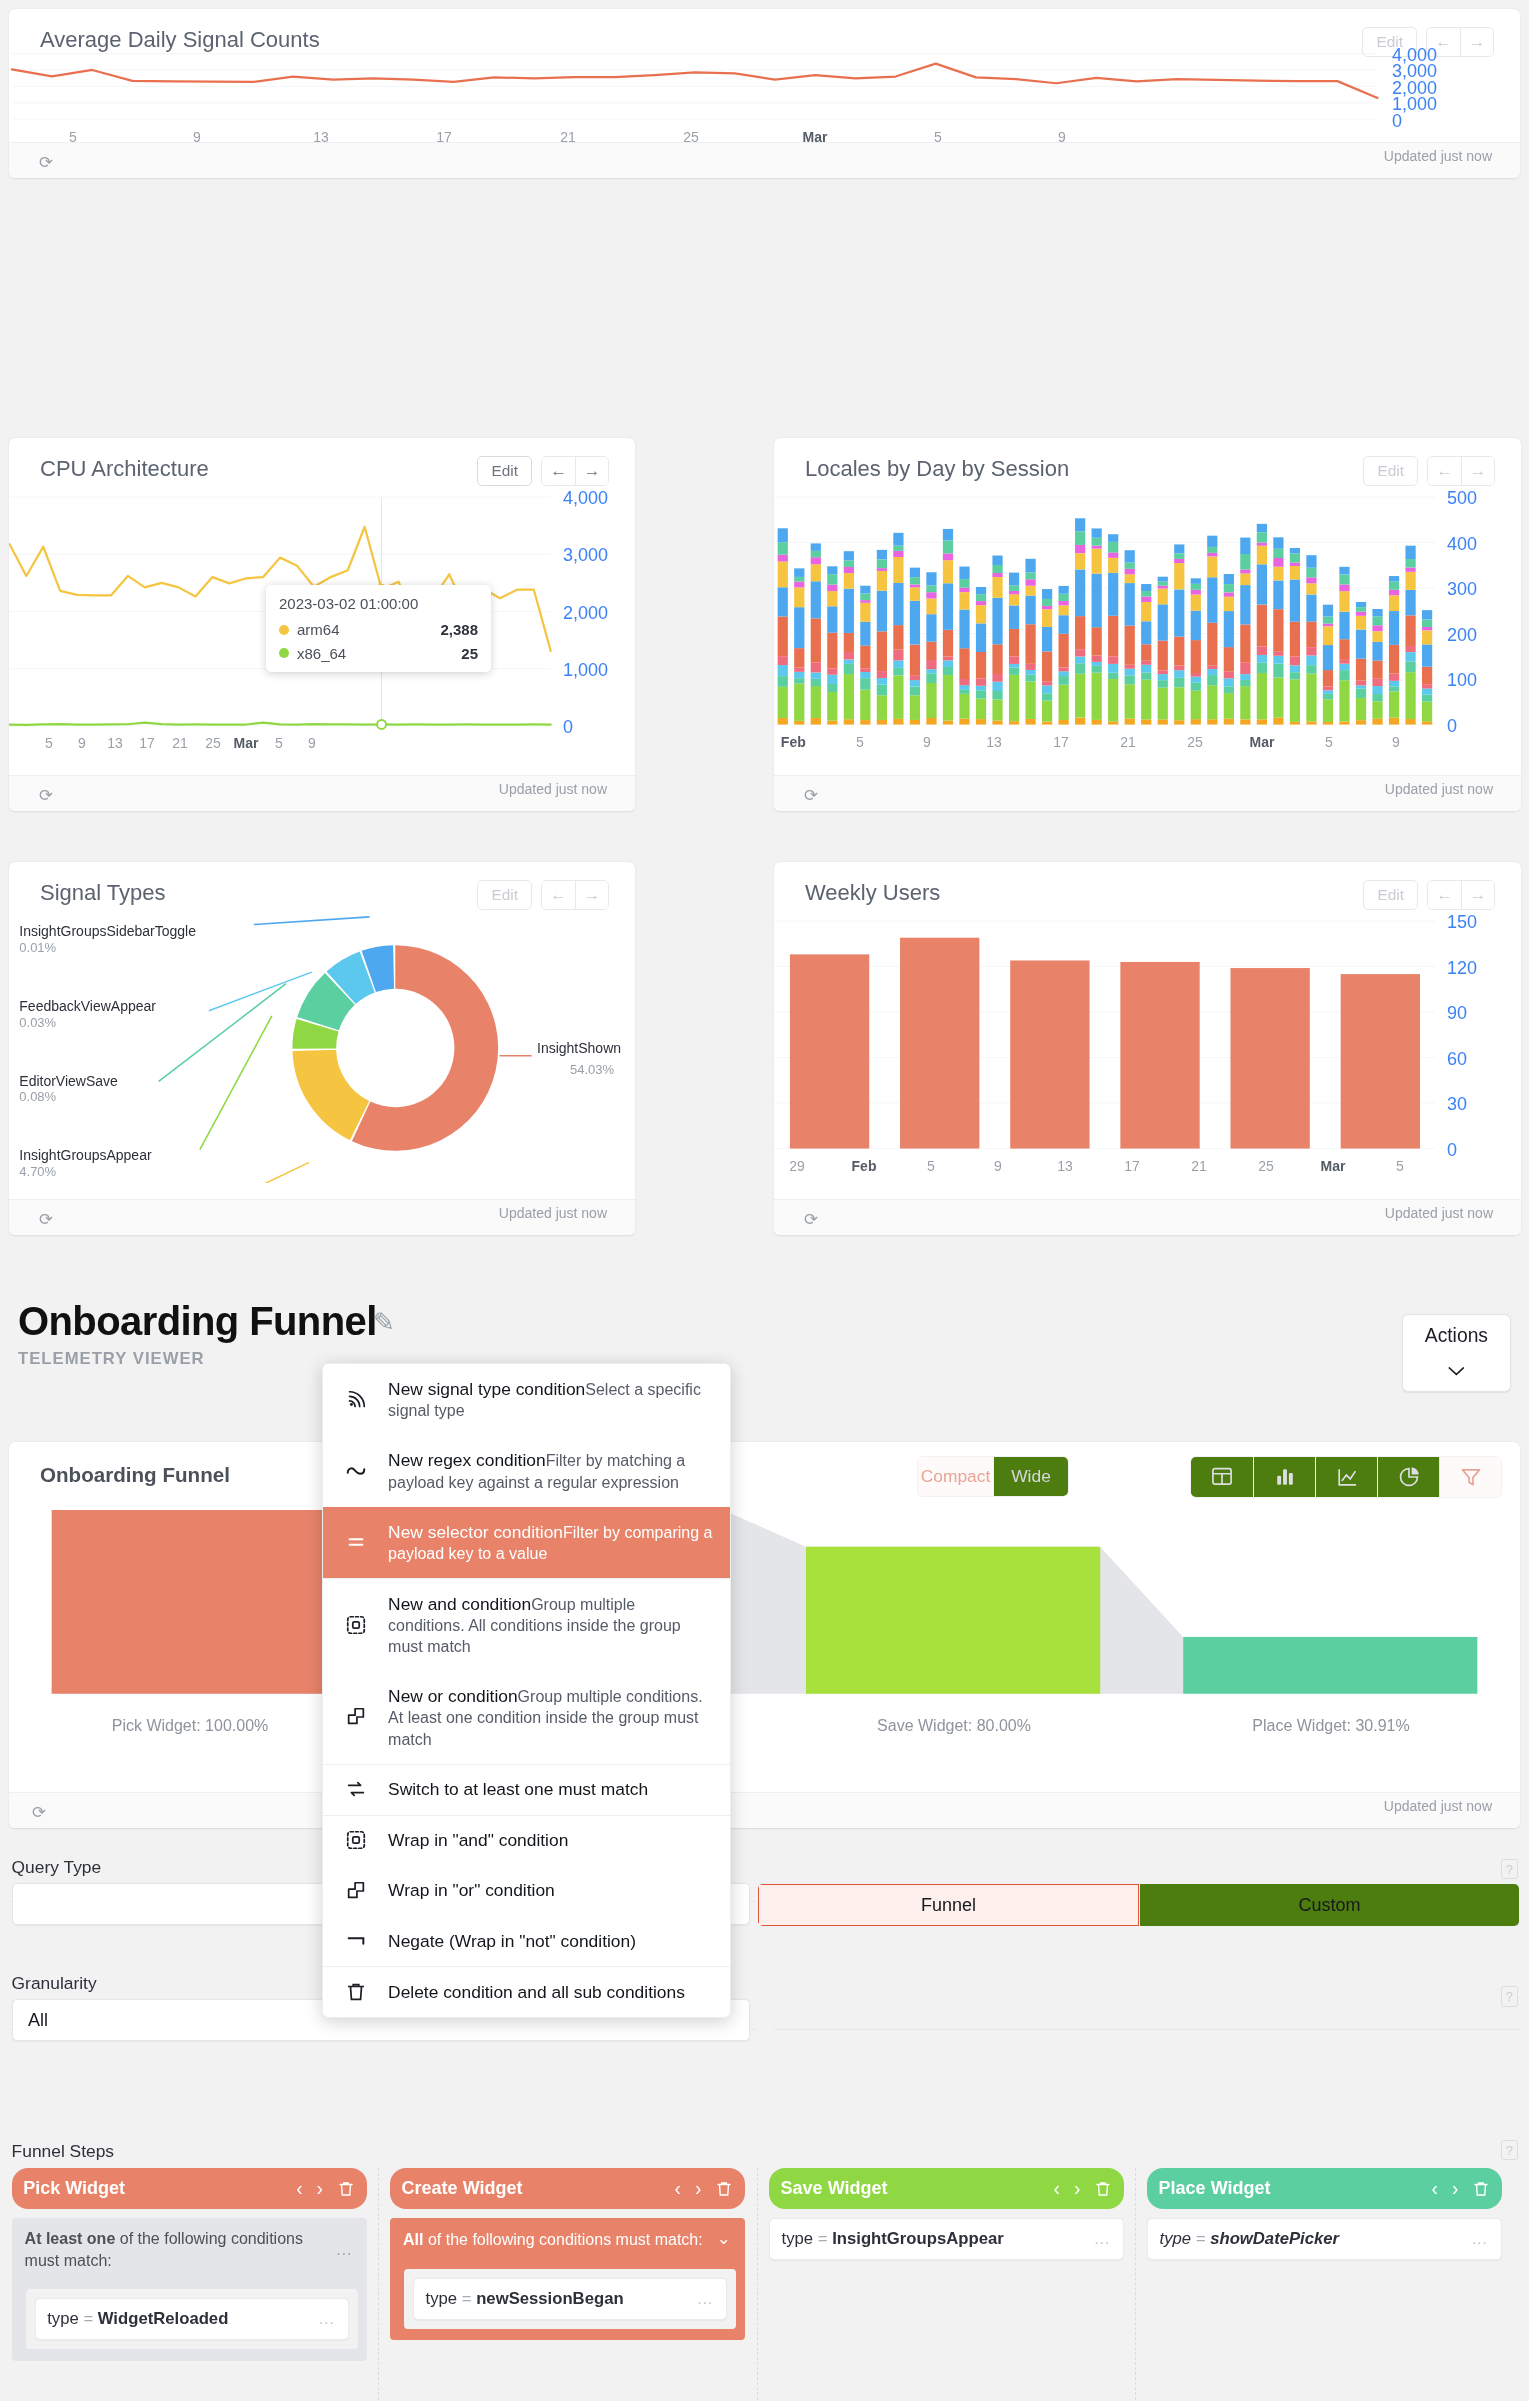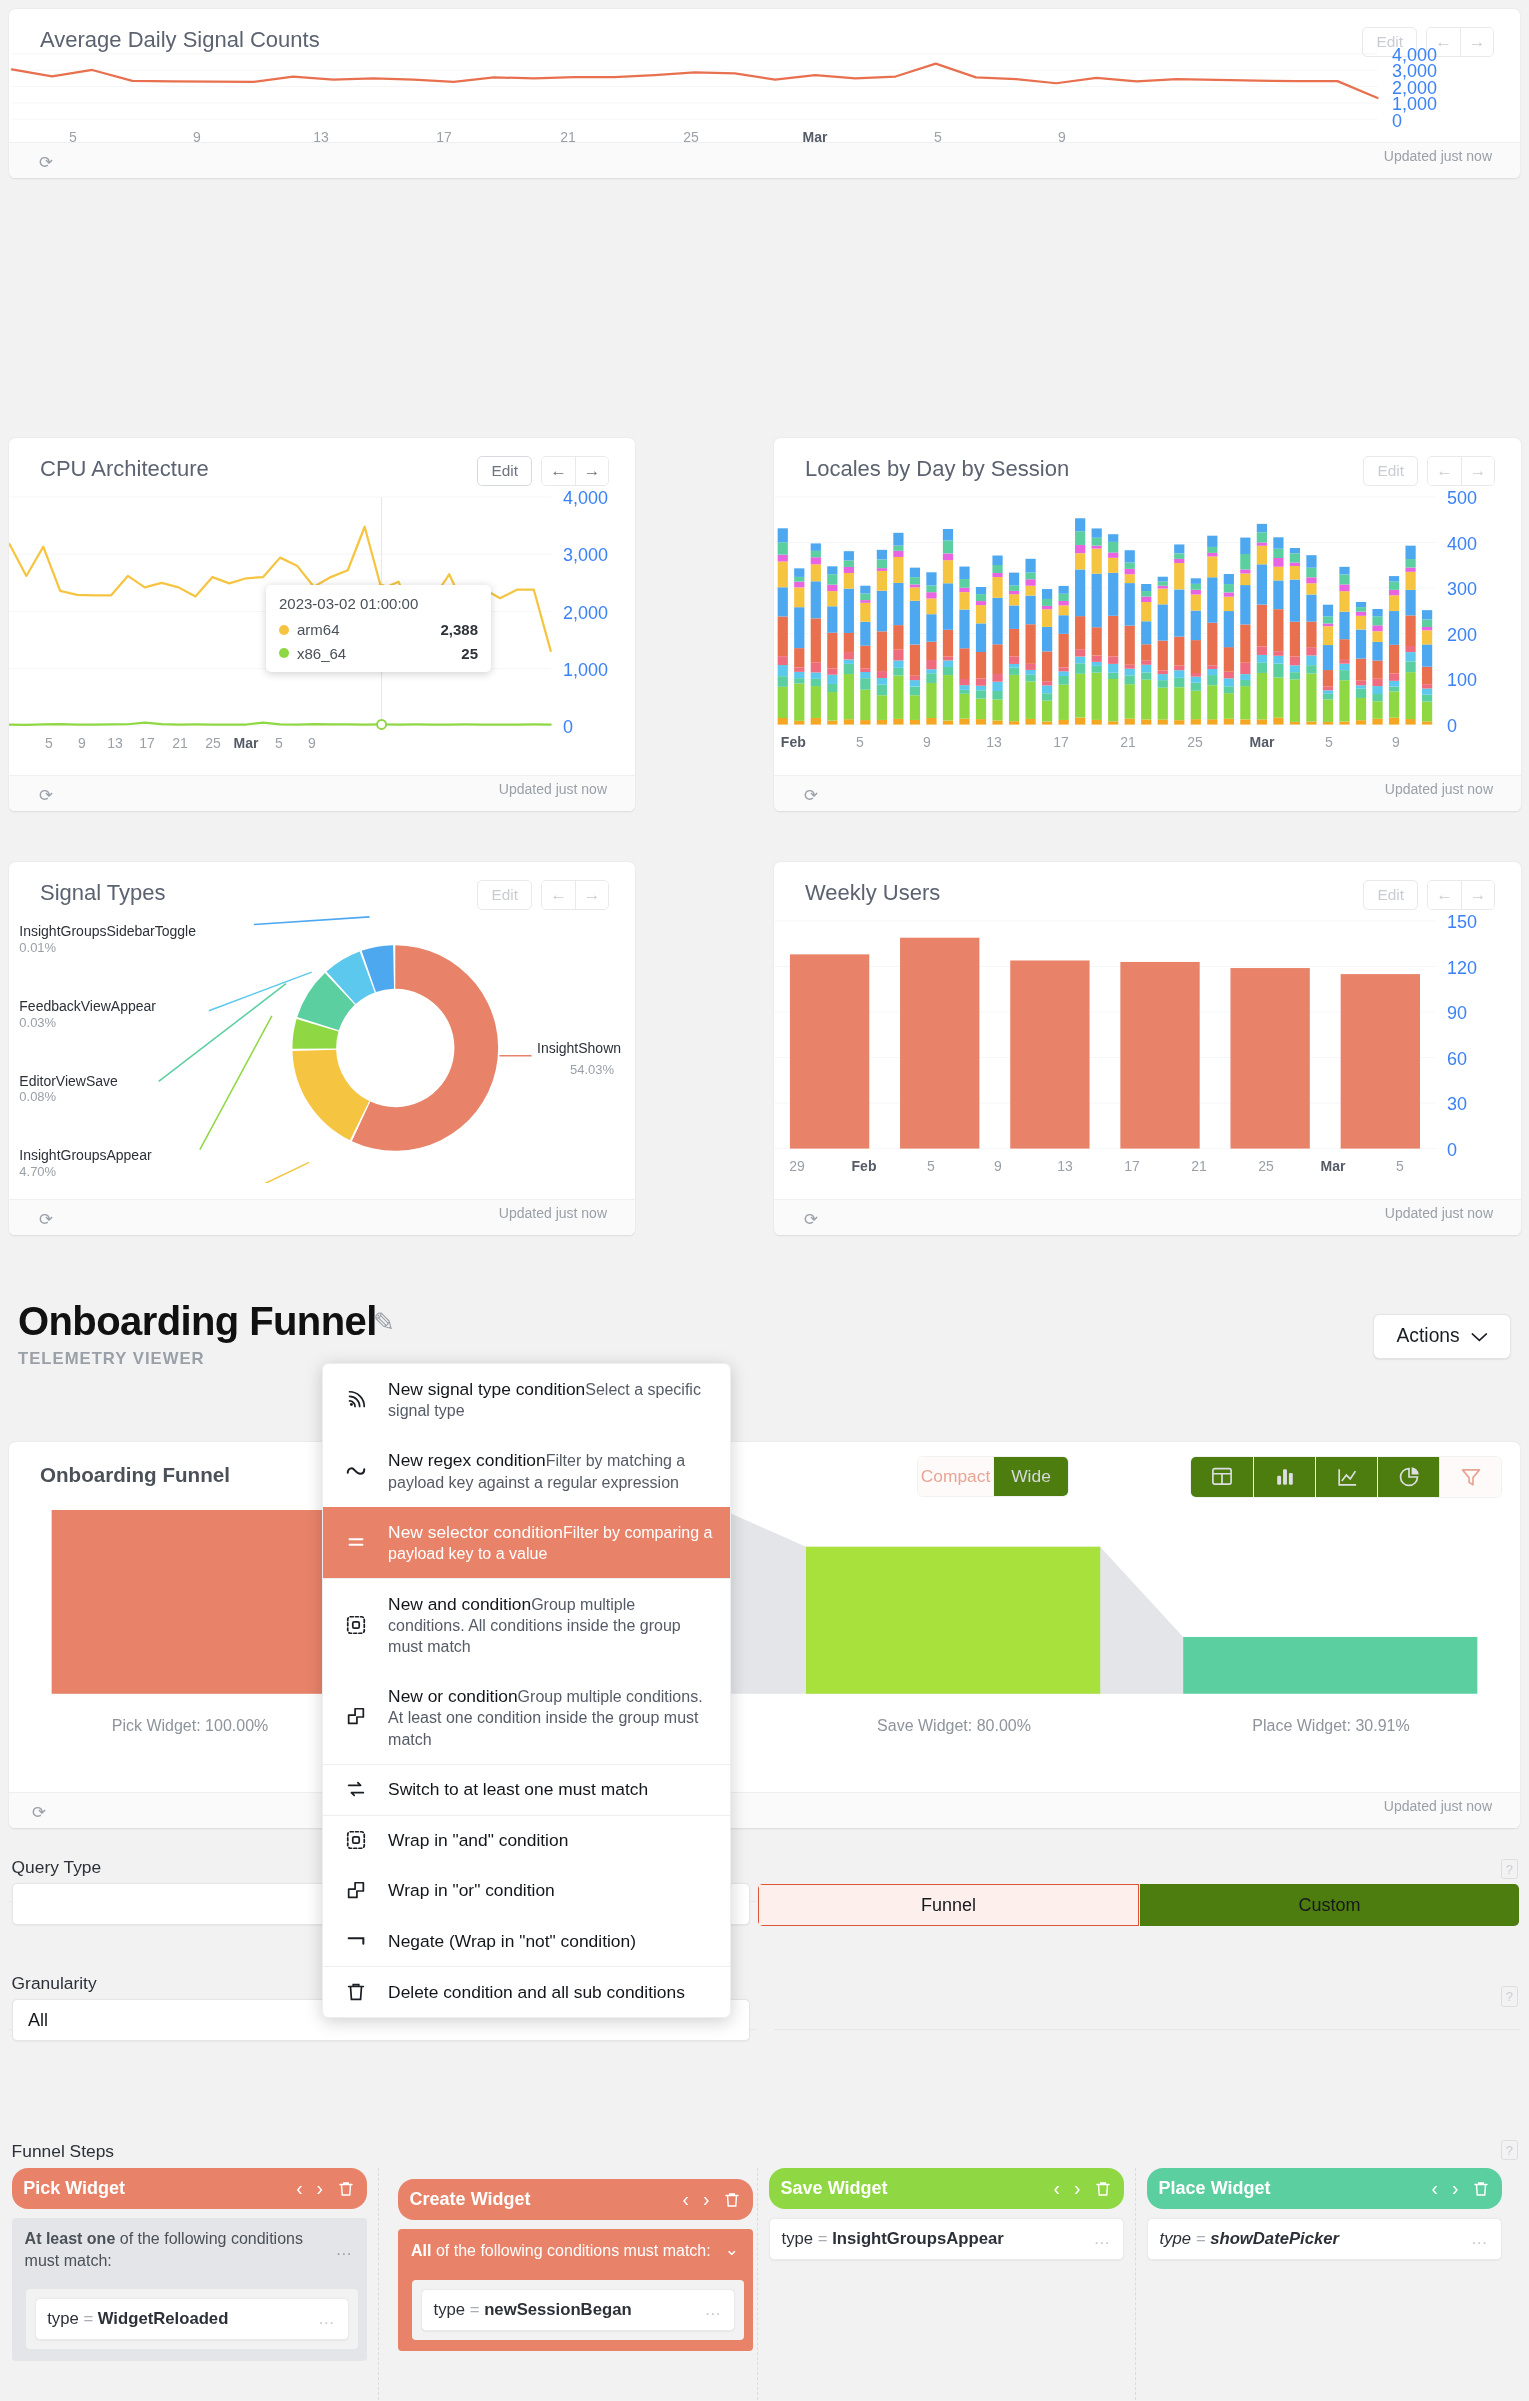--- a/index.html
+++ b/index.html
@@ -49,21 +49,21 @@
   
   #page-head { position:absolute; left:0; top:1281px; width:1529px; height:103px; }
   .h-title { position:absolute; left:18px; top:18px; font-size:40px;
     font-weight:bold; color:#111; letter-spacing:-0.6px; }
   .pencil { position:absolute; left:373px; top:26px; font-size:26px; color:#9aa0a8; }
   .h-sub { position:absolute; left:18px; top:68px; font-size:16.7px;
     color:#9aa0a8; font-weight:bold; letter-spacing:1px; }
   .actions-btn { position:absolute; right:18px; top:33px; background:#fff;
     border:0.6px solid #e2e4e8; border-radius:6.4px; padding:10.3px 22px;
     font-size:19.3px; color:#1b1f24; box-shadow:0 0.6px 1.3px rgba(0,0,0,.07);
-    display:flex; align-items:center; gap:11.6px; }
+    display:flex; align-items:center; gap:11.6px;flex-direction:column; }
 
   
   #funnel-card { left:9px; top:1442px; width:1511px; height:386px; }
   .seg { display:flex; border:0.6px solid #f0f1f3; border-radius:5.8px; overflow:hidden; }
   .seg > div { padding:9px 19.3px; font-size:17.4px; color:#d6d8dc; background:#4d7c0f;
     border-left:0.6px solid #f0f1f3; display:flex; align-items:center; justify-content:center; }
   .seg > div:first-child { border-left:none; }
   .seg > div.on { background:#fffafa; color:#e8a495; border-color:#fadfd8; }
   .icoseg > div { width:62px; height:40px; }
   .flabel { position:absolute; font-size:16px; color:#8e949c;
@@ -846,21 +846,21 @@
           <div class="cond-body" style="background: rgb(227, 229, 232);">
             <div style="background: rgb(242, 242, 242); border-radius: 3.9px; padding: 9px;">
               <div class="cond-chip">
                 <span class="cc-txt"><span>type</span> <span class="eq">=</span> <b>WidgetReloaded</b></span>
                 <span class="dots">…</span>
               </div>
             </div>
           </div>
         </div>
       </div>
-      <div style="position: absolute; left: 398px; top: 0px; width: 355px; margin-top: 11px;">
+      <div style="position: absolute; left: 390px; top: 0px; width: 355px;">
         <div class="step-pill" style="background: rgb(232, 131, 106);">
           <span class="sp-name">Create Widget</span>
           <span class="sp-ic">‹</span>
           <span class="sp-ic">›</span>
           <span class="sp-ic" style="display:inline-flex;align-items:center;">
             <svg width="18" height="18" viewBox="0 0 24 24" fill="none" stroke="currentColor" stroke-width="1.9" stroke-linecap="round">
               <path d="M4 6h16M9 6V4h6v2M6 6l1 14h10l1-14"></path>
             </svg>
           </span>
         </div>

